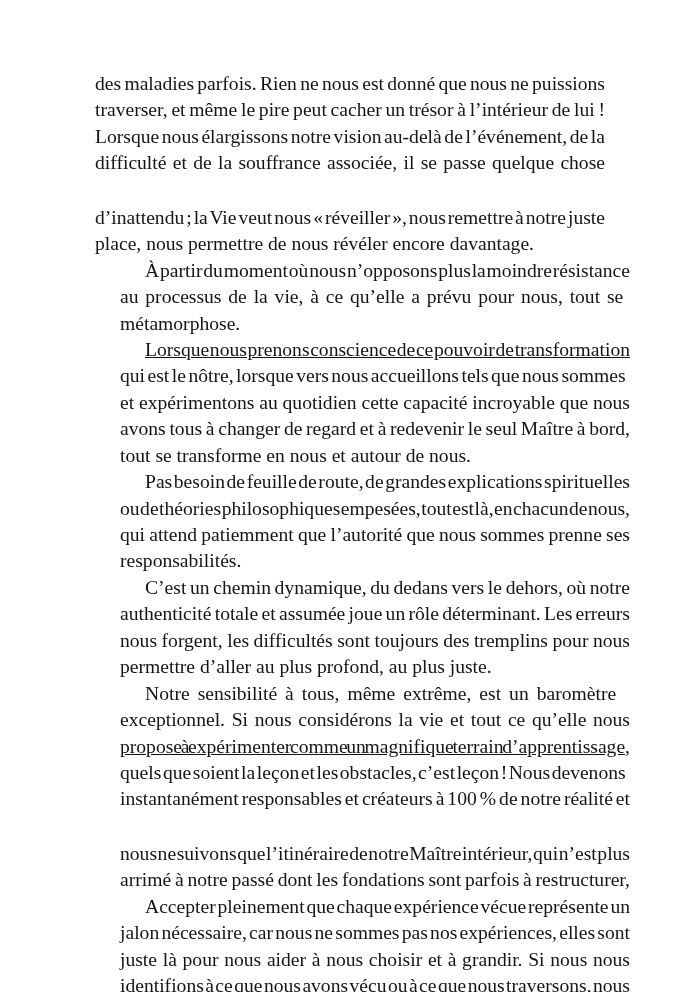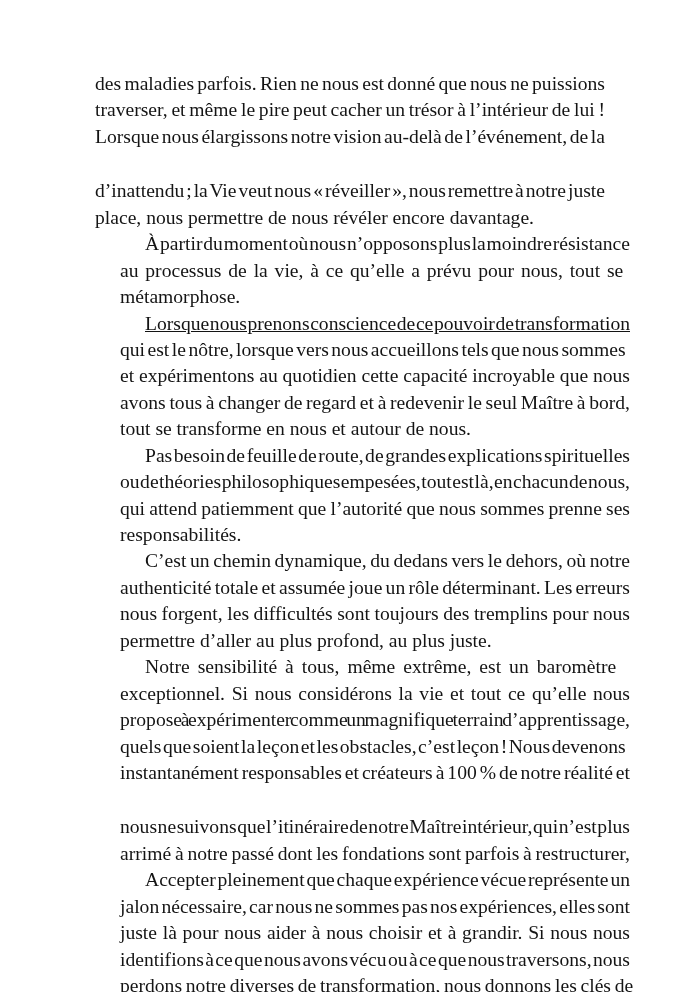--- a/index.html
+++ b/index.html
@@ -49,20 +49,21 @@
   </style>
 </head>
 <body>
 
 <div class="page">
 
   <div class="para first">
     <span class="line" style="white-space: nowrap;"><span style="white-space: nowrap; word-spacing: -2.51562px;">des maladies parfois. Rien ne nous est donné que nous ne puissions</span></span>
     <span class="line" style="white-space: nowrap;"><span style="white-space: nowrap; word-spacing: -1.13341px;">traverser, et même le pire peut cacher un trésor à l’intérieur de lui !</span></span>
     <span class="line" style="white-space: nowrap;"><span style="white-space: nowrap; word-spacing: -2.30035px;">Lorsque nous élargissons notre vision au-delà de l’événement, de la</span></span>
+    <span class="line" style="white-space: nowrap;"><span style="white-space: nowrap; word-spacing: 0px;">difficulté et de la souffrance associée, il se passe quelque chose</span></span>
     <span class="line" style="white-space: nowrap; margin-top: 28px;"><span style="white-space: nowrap; word-spacing: -2.92428px;">d’inattendu ; la Vie veut nous « réveiller », nous remettre à notre juste</span></span>
     <span class="line last">place, nous permettre de nous révéler encore davantage.</span>
   </div>
 
   <div class="para">
     <span class="line indent" style="white-space: nowrap;"><span style="white-space: nowrap; word-spacing: -4.06875px;">À partir du moment où nous n’opposons plus la moindre résistance</span></span>
     <span class="line" style="white-space: nowrap;"><span style="white-space: nowrap; word-spacing: 1.92308px;">au processus de la vie, à ce qu’elle a prévu pour nous, tout se</span></span>
     <span class="line last">métamorphose.</span>
   </div>
 
@@ -84,21 +85,21 @@
   <div class="para">
     <span class="line indent" style="white-space: nowrap;"><span style="white-space: nowrap; word-spacing: -1.23594px;">C’est un chemin dynamique, du dedans vers le dehors, où notre</span></span>
     <span class="line" style="white-space: nowrap;"><span style="white-space: nowrap; word-spacing: -1.60764px;">authenticité totale et assumée joue un rôle déterminant. Les erreurs</span></span>
     <span class="line" style="white-space: nowrap;"><span style="white-space: nowrap; word-spacing: -0.336806px;">nous forgent, les difficultés sont toujours des tremplins pour nous</span></span>
     <span class="line last">permettre d’aller au plus profond, au plus juste.</span>
   </div>
 
   <div class="para">
     <span class="line indent" style="white-space: nowrap;"><span style="white-space: nowrap; word-spacing: 3.125px;">Notre sensibilité à tous, même extrême, est un baromètre</span></span>
     <span class="line" style="white-space: nowrap;"><span style="white-space: nowrap; word-spacing: 1.75469px;">exceptionnel. Si nous considérons la vie et tout ce qu’elle nous</span></span>
-    <span class="line" style="white-space: nowrap;"><span style="white-space: nowrap; word-spacing: -6.26562px;">propose à expérimenter comme un magnifique terrain d’apprentissage,</span></span>
+    <span class="line" style="white-space: nowrap; text-decoration: underline;"><span style="white-space: nowrap; word-spacing: -6.26562px;">propose à expérimenter comme un magnifique terrain d’apprentissage,</span></span>
     <span class="line" style="white-space: nowrap;"><span style="white-space: nowrap; word-spacing: -3.34245px;">quels que soient la leçon et les obstacles, c’est leçon ! Nous devenons</span></span>
     <span class="line" style="white-space: nowrap;"><span style="white-space: nowrap; word-spacing: -1.88125px;">instantanément responsables et créateurs à 100 % de notre réalité et</span></span>
     <span class="line" style="white-space: nowrap; margin-top: 28px;"><span style="white-space: nowrap; word-spacing: -4.31818px;">nous ne suivons que l’itinéraire de notre Maître intérieur, qui n’est plus</span></span>
     <span class="line" style="white-space: nowrap;"><span style="white-space: nowrap; word-spacing: -1.10156px;">arrimé à notre passé dont les fondations sont parfois à restructurer,</span></span>
   </div>
 
   <div class="para">
     <span class="line indent" style="white-space: nowrap;"><span style="white-space: nowrap; word-spacing: -3.0625px;">Accepter pleinement que chaque expérience vécue représente un</span></span>
     <span class="line" style="white-space: nowrap;"><span style="white-space: nowrap; word-spacing: -2.64844px;">jalon nécessaire, car nous ne sommes pas nos expériences, elles sont</span></span>
     <span class="line" style="white-space: nowrap;"><span style="white-space: nowrap; word-spacing: 0.801683px;">juste là pour nous aider à nous choisir et à grandir. Si nous nous</span></span>

